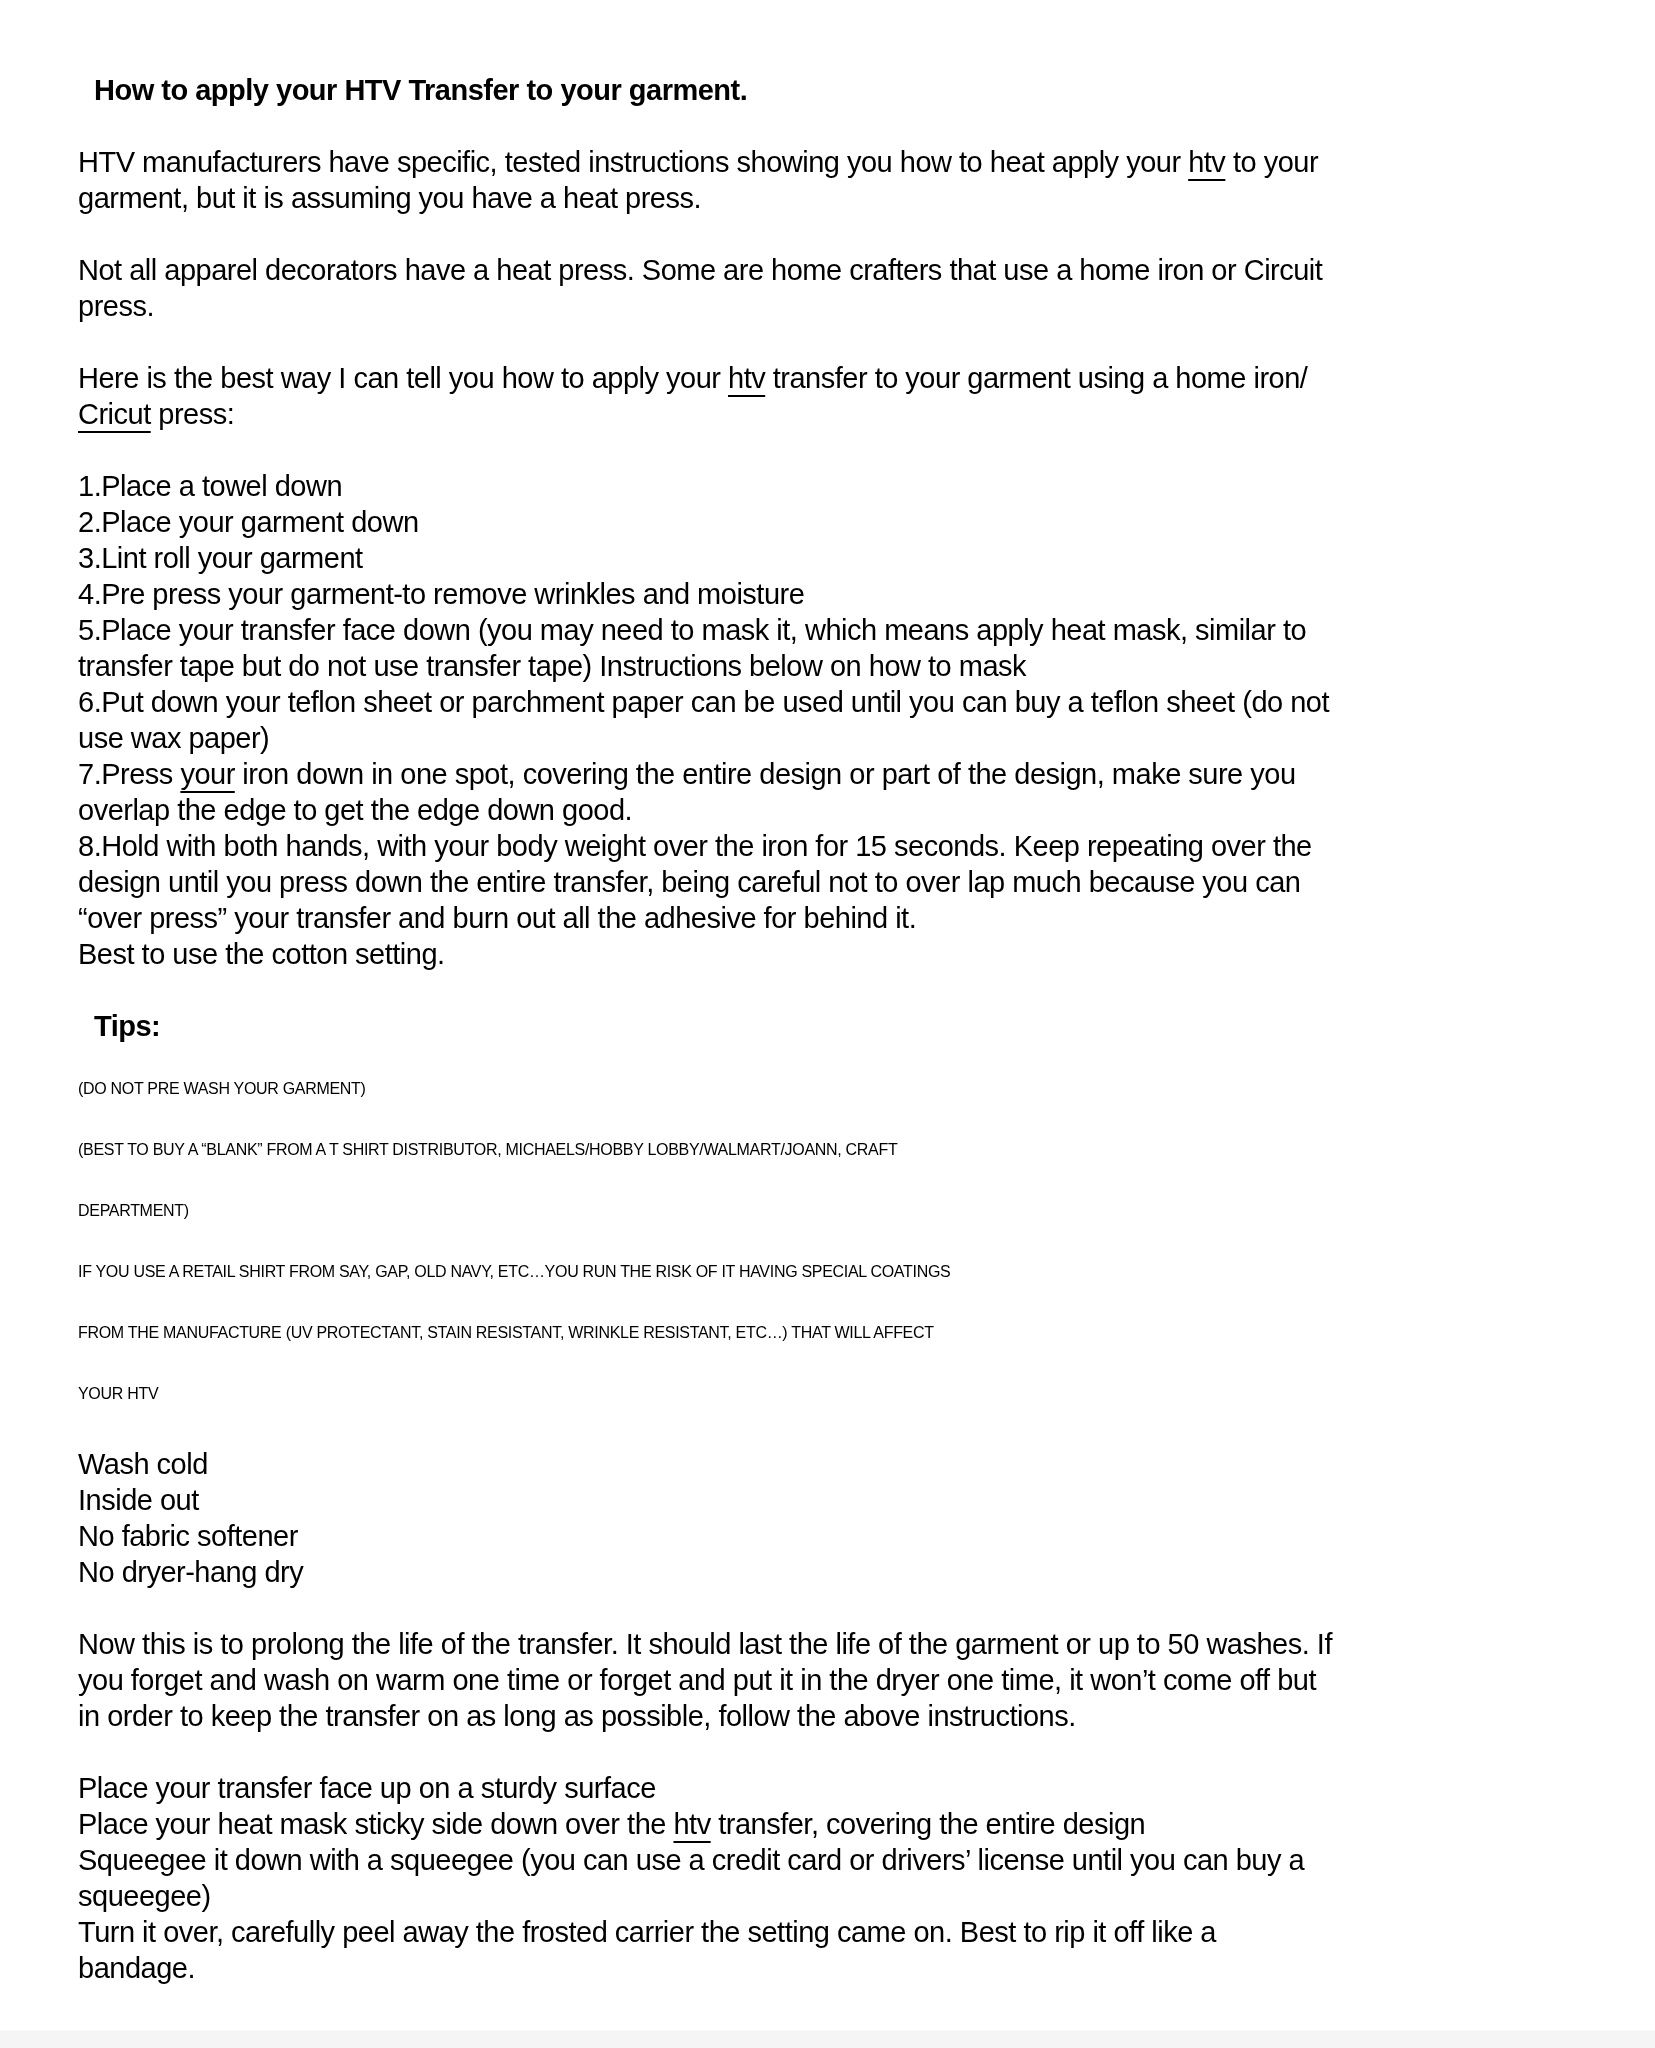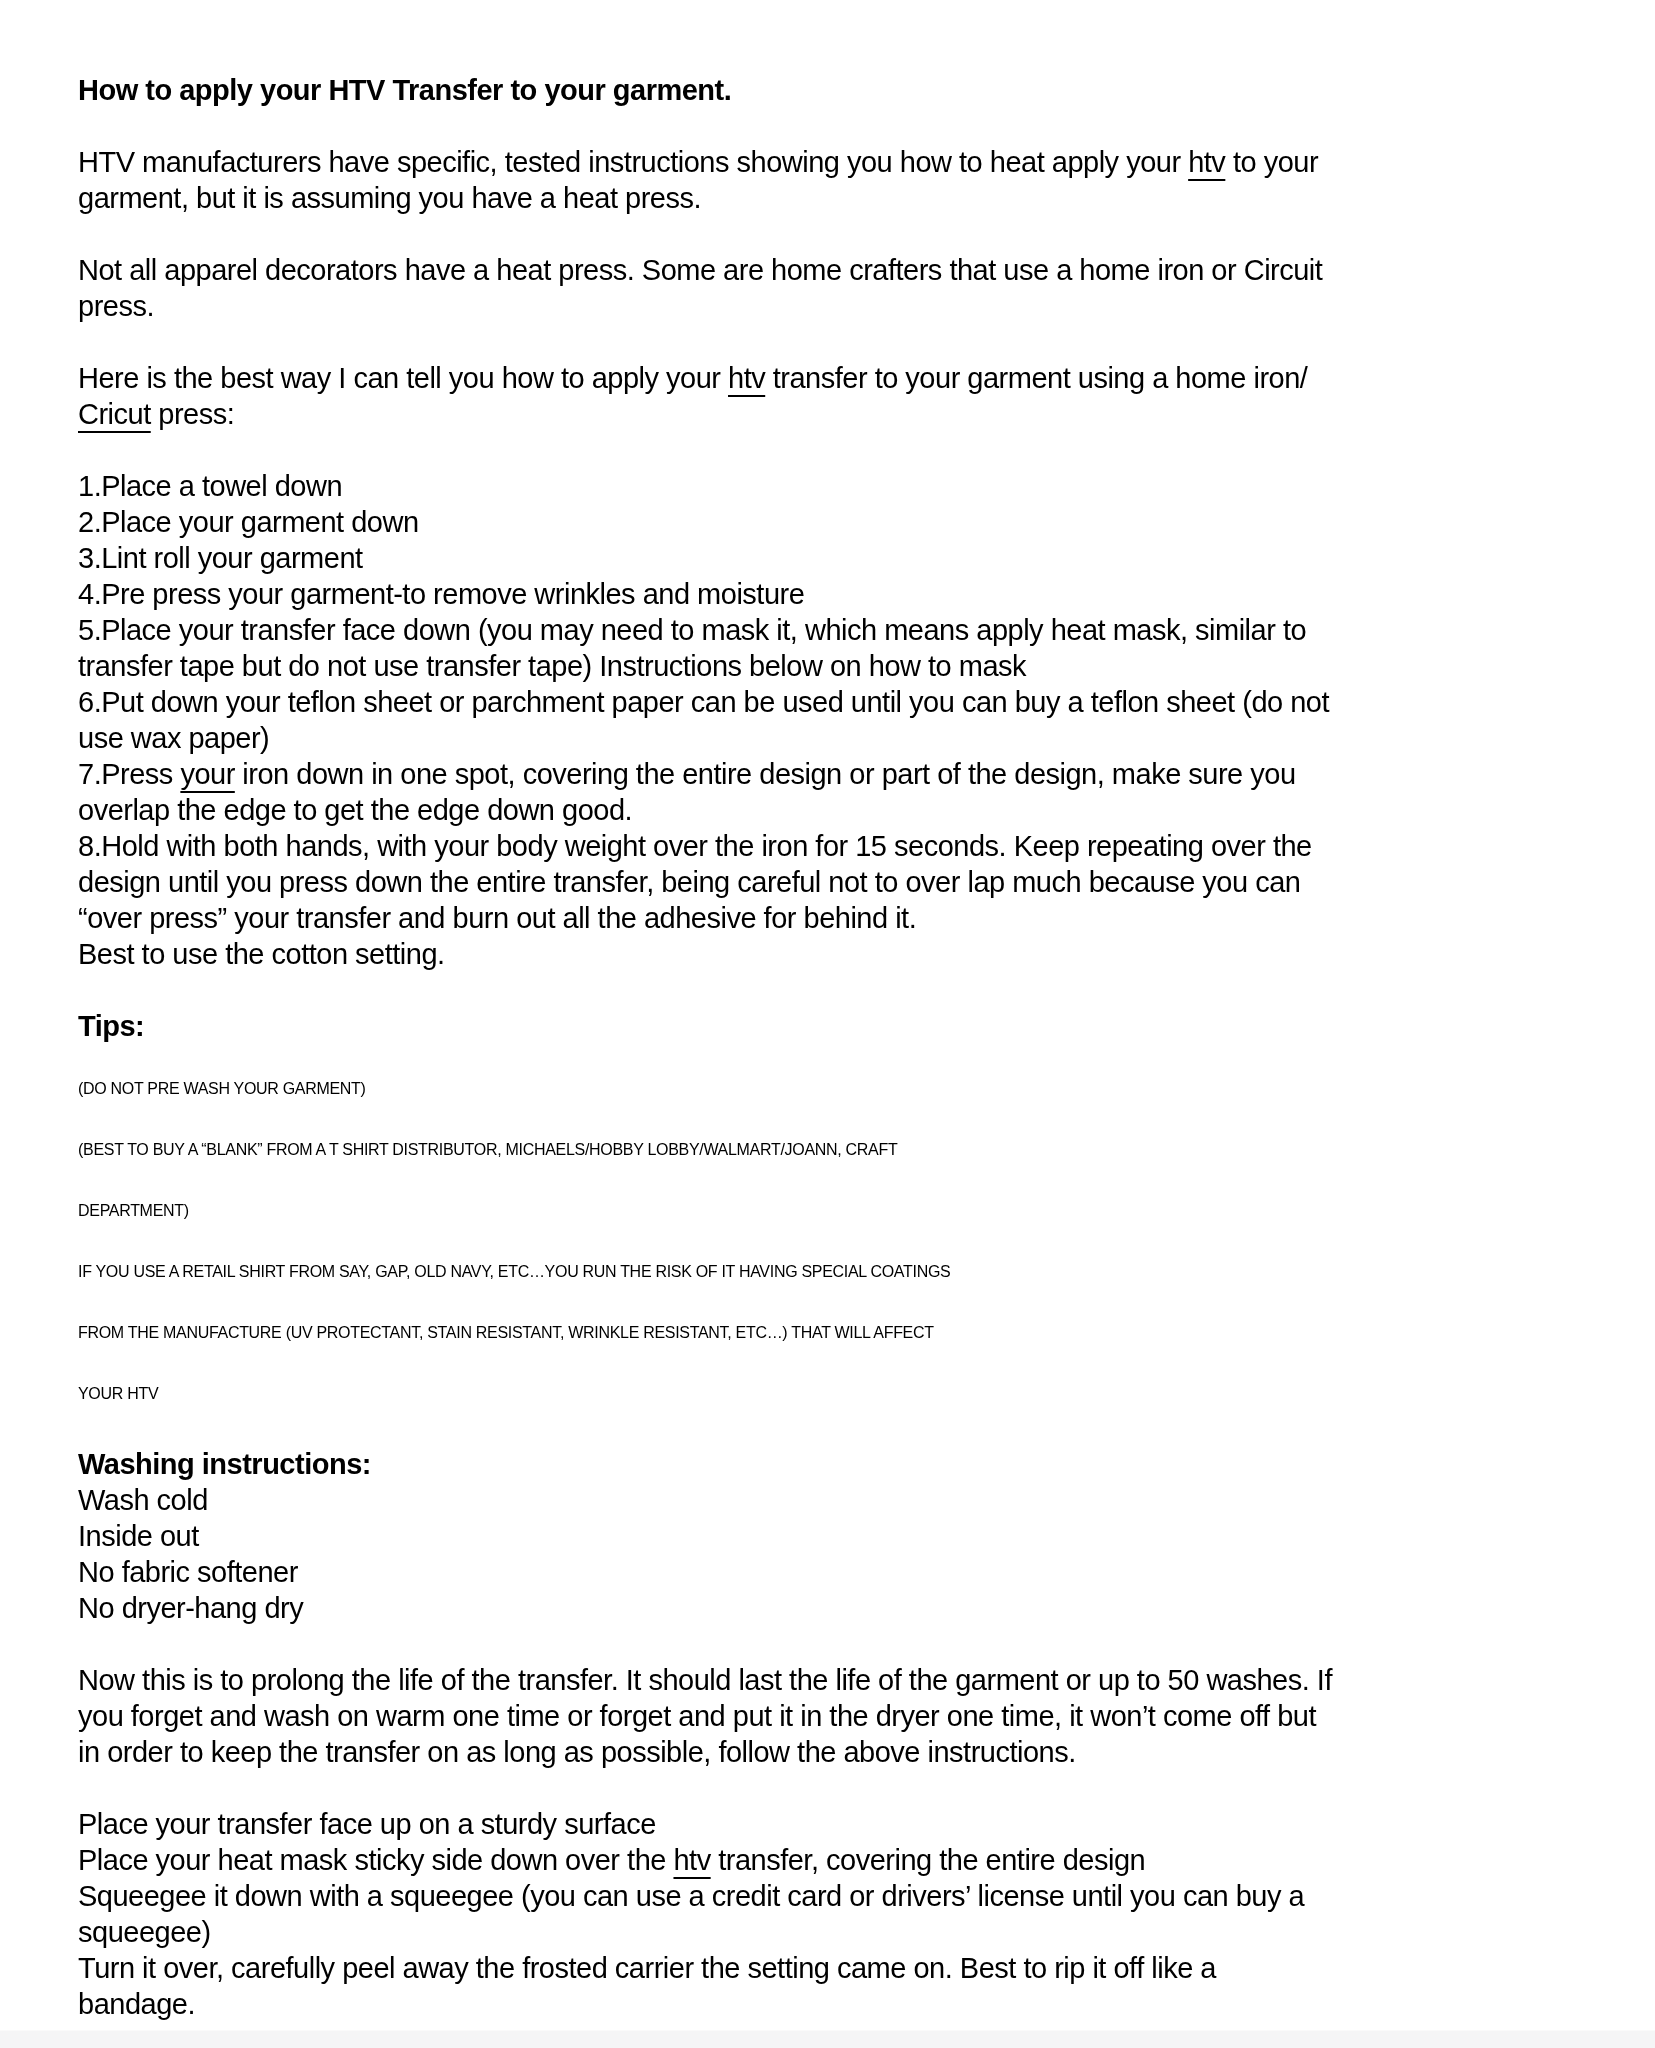--- a/index.html
+++ b/index.html
@@ -23,21 +23,21 @@
     letter-spacing: -0.5px;
     white-space: nowrap;
   }
   .block.caps .line {
     font-size: 16px;
     line-height: 33px;
     letter-spacing: -0.3px;
     white-space: nowrap;
     margin-top: 28px;
   }
-  .line.bold { font-weight: bold; }
+  .line.bold { font-weight: bold; margin-left: 16px; }
   .misspelled {
     text-decoration-line: underline;
     text-decoration-style: dotted;
     text-decoration-color: #e5462f;
     text-decoration-thickness: 4px;
     text-underline-offset: 7px;
     text-decoration: underline;
   }
   .bottom-bar {
     position: absolute;
@@ -88,21 +88,20 @@
       </div>
       <div class="block caps">
         <div class="line"><span>(DO NOT PRE WASH YOUR GARMENT)</span></div>
         <div class="line"><span>(BEST TO BUY A “BLANK” FROM A T SHIRT DISTRIBUTOR, MICHAELS/HOBBY LOBBY/WALMART/JOANN, CRAFT</span></div>
         <div class="line"><span>DEPARTMENT)</span></div>
         <div class="line"><span>IF YOU USE A RETAIL SHIRT FROM SAY, GAP, OLD NAVY, ETC…YOU RUN THE RISK OF IT HAVING SPECIAL COATINGS</span></div>
         <div class="line"><span>FROM THE MANUFACTURE (UV PROTECTANT, STAIN RESISTANT, WRINKLE RESISTANT, ETC…) THAT WILL AFFECT</span></div>
         <div class="line"><span>YOUR HTV</span></div>
       </div>
       <div class="block body">
-        <div class="line bold"><span>Washing instructions:</span></div>
         <div class="line"><span>Wash cold</span></div>
         <div class="line"><span>Inside out</span></div>
         <div class="line"><span>No fabric softener</span></div>
         <div class="line"><span>No dryer-hang dry</span></div>
       </div>
       <div class="block body">
         <div class="line"><span>Now this is to prolong the life of the transfer. It should last the life of the garment or up to 50 washes. If</span></div>
         <div class="line"><span>you forget and wash on warm one time or forget and put it in the dryer one time, it won’t come off but</span></div>
         <div class="line"><span>in order to keep the transfer on as long as possible, follow the above instructions.</span></div>
       </div>

